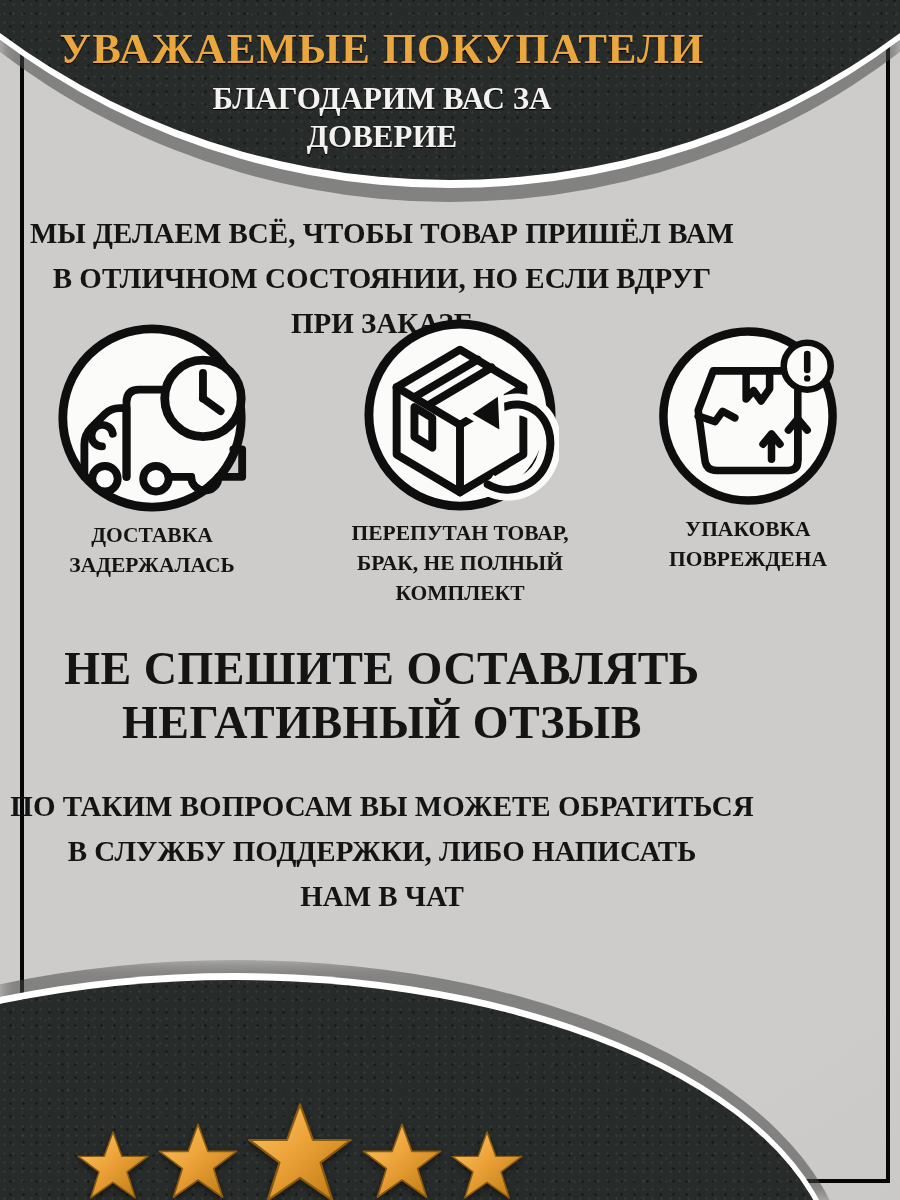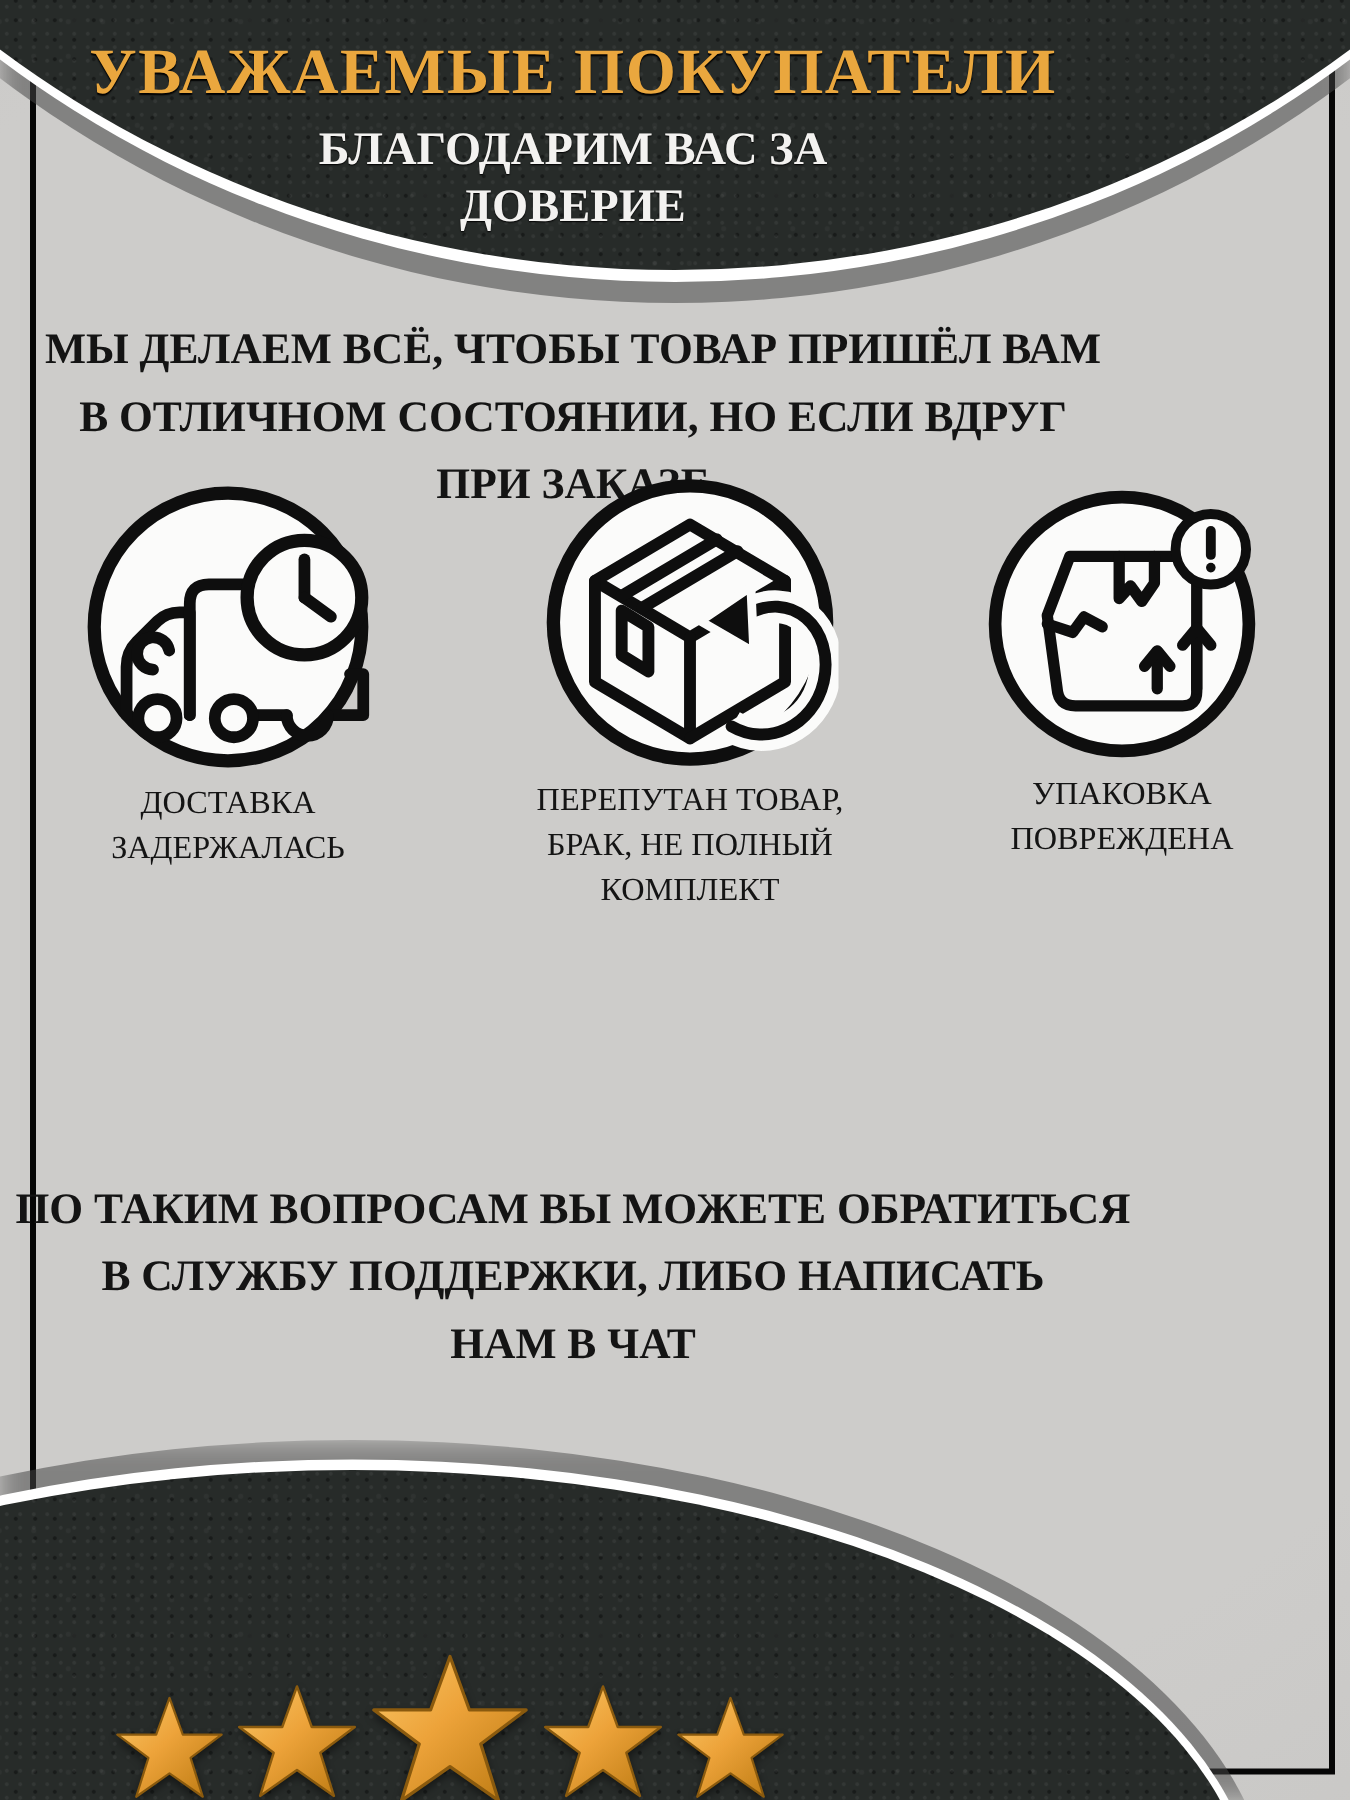--- a/index.html
+++ b/index.html
@@ -35,21 +35,21 @@
   .txt{position:absolute; left:0; width:764px; text-align:center; font-weight:bold;
        white-space:pre-line; color:#141414; letter-spacing:0;}
   .hdr-title   {top:24px;  font-size:43px; color:#eaa73e; letter-spacing:1px; text-shadow:0 1px 1px #000;}
   .hdr-sub     {top:80px;  font-size:31px; line-height:1.22; color:#f3f2f0; text-shadow:0 1px 1px #000;}
   .intro       {top:211px; font-size:29px; line-height:1.55;}
   .big-heading {top:642px; font-size:46px; line-height:1.18; letter-spacing:.5px;}
   .support     {top:784px; font-size:29px; line-height:1.55;}
   .ftr-line    {top:1032px; width:620px; font-size:31px; line-height:1.28; color:#f3f2f0; text-shadow:0 1px 1px #000;}
   
   .issue{position:absolute; text-align:center;}
-  .issue .label{font-weight:normal; font-size:21.5px; line-height:1.4; color:#141414; white-space:pre-line; margin-top:4px;}
+  .issue .label{font-weight:bold; font-size:21.5px; line-height:1.4; color:#141414; white-space:pre-line; margin-top:4px;}
   .i1{left:32px;  top:320px; width:240px;}
   .i2{left:312px; top:316px; width:296px;}
   .i3{left:610px; top:322px; width:276px;}
   .issue svg{display:block; margin:0 auto;}
   
   .stars{position:absolute; left:40px; top:1100px; width:520px; display:flex;
          justify-content:center; align-items:flex-end; gap:7px;}
   .stars svg{display:block; filter:drop-shadow(0 3px 3px rgba(0,0,0,.45));}
   .st-s{width:74px;height:74px;} .st-m{width:82px;height:82px;} .st-l{width:108px;height:108px;margin-bottom:-5px;}
 </style>
@@ -137,20 +137,22 @@
           <path d="M143,115 L153,103 L163,115"></path>
       </g>
       <circle cx="163" cy="47" r="25" fill="#fbfbfa" stroke="#0e0e0e" stroke-width="7"></circle>
       <path d="M163,34 v17" fill="none" stroke="#0e0e0e" stroke-width="7" stroke-linecap="round"></path>
       <circle cx="163" cy="60" r="3.4" fill="#0e0e0e"></circle>
     </svg>
     <div class="label">УПАКОВКА
 ПОВРЕЖДЕНА</div>
   </div>
 
+  <div class="txt big-heading">НЕ СПЕШИТЕ ОСТАВЛЯТЬ
+НЕГАТИВНЫЙ ОТЗЫВ</div>
   <div class="txt support">ПО ТАКИМ ВОПРОСАМ ВЫ МОЖЕТЕ ОБРАТИТЬСЯ
 В СЛУЖБУ ПОДДЕРЖКИ, ЛИБО НАПИСАТЬ
 НАМ В ЧАТ</div>
 
   <div class="ftr-shadow"></div>
   <div class="ftr-white"></div>
   <div class="ftr-dark dark-tex"></div>
 
   <div class="stars">
     <svg class="st-s" viewBox="0 0 100 100">

